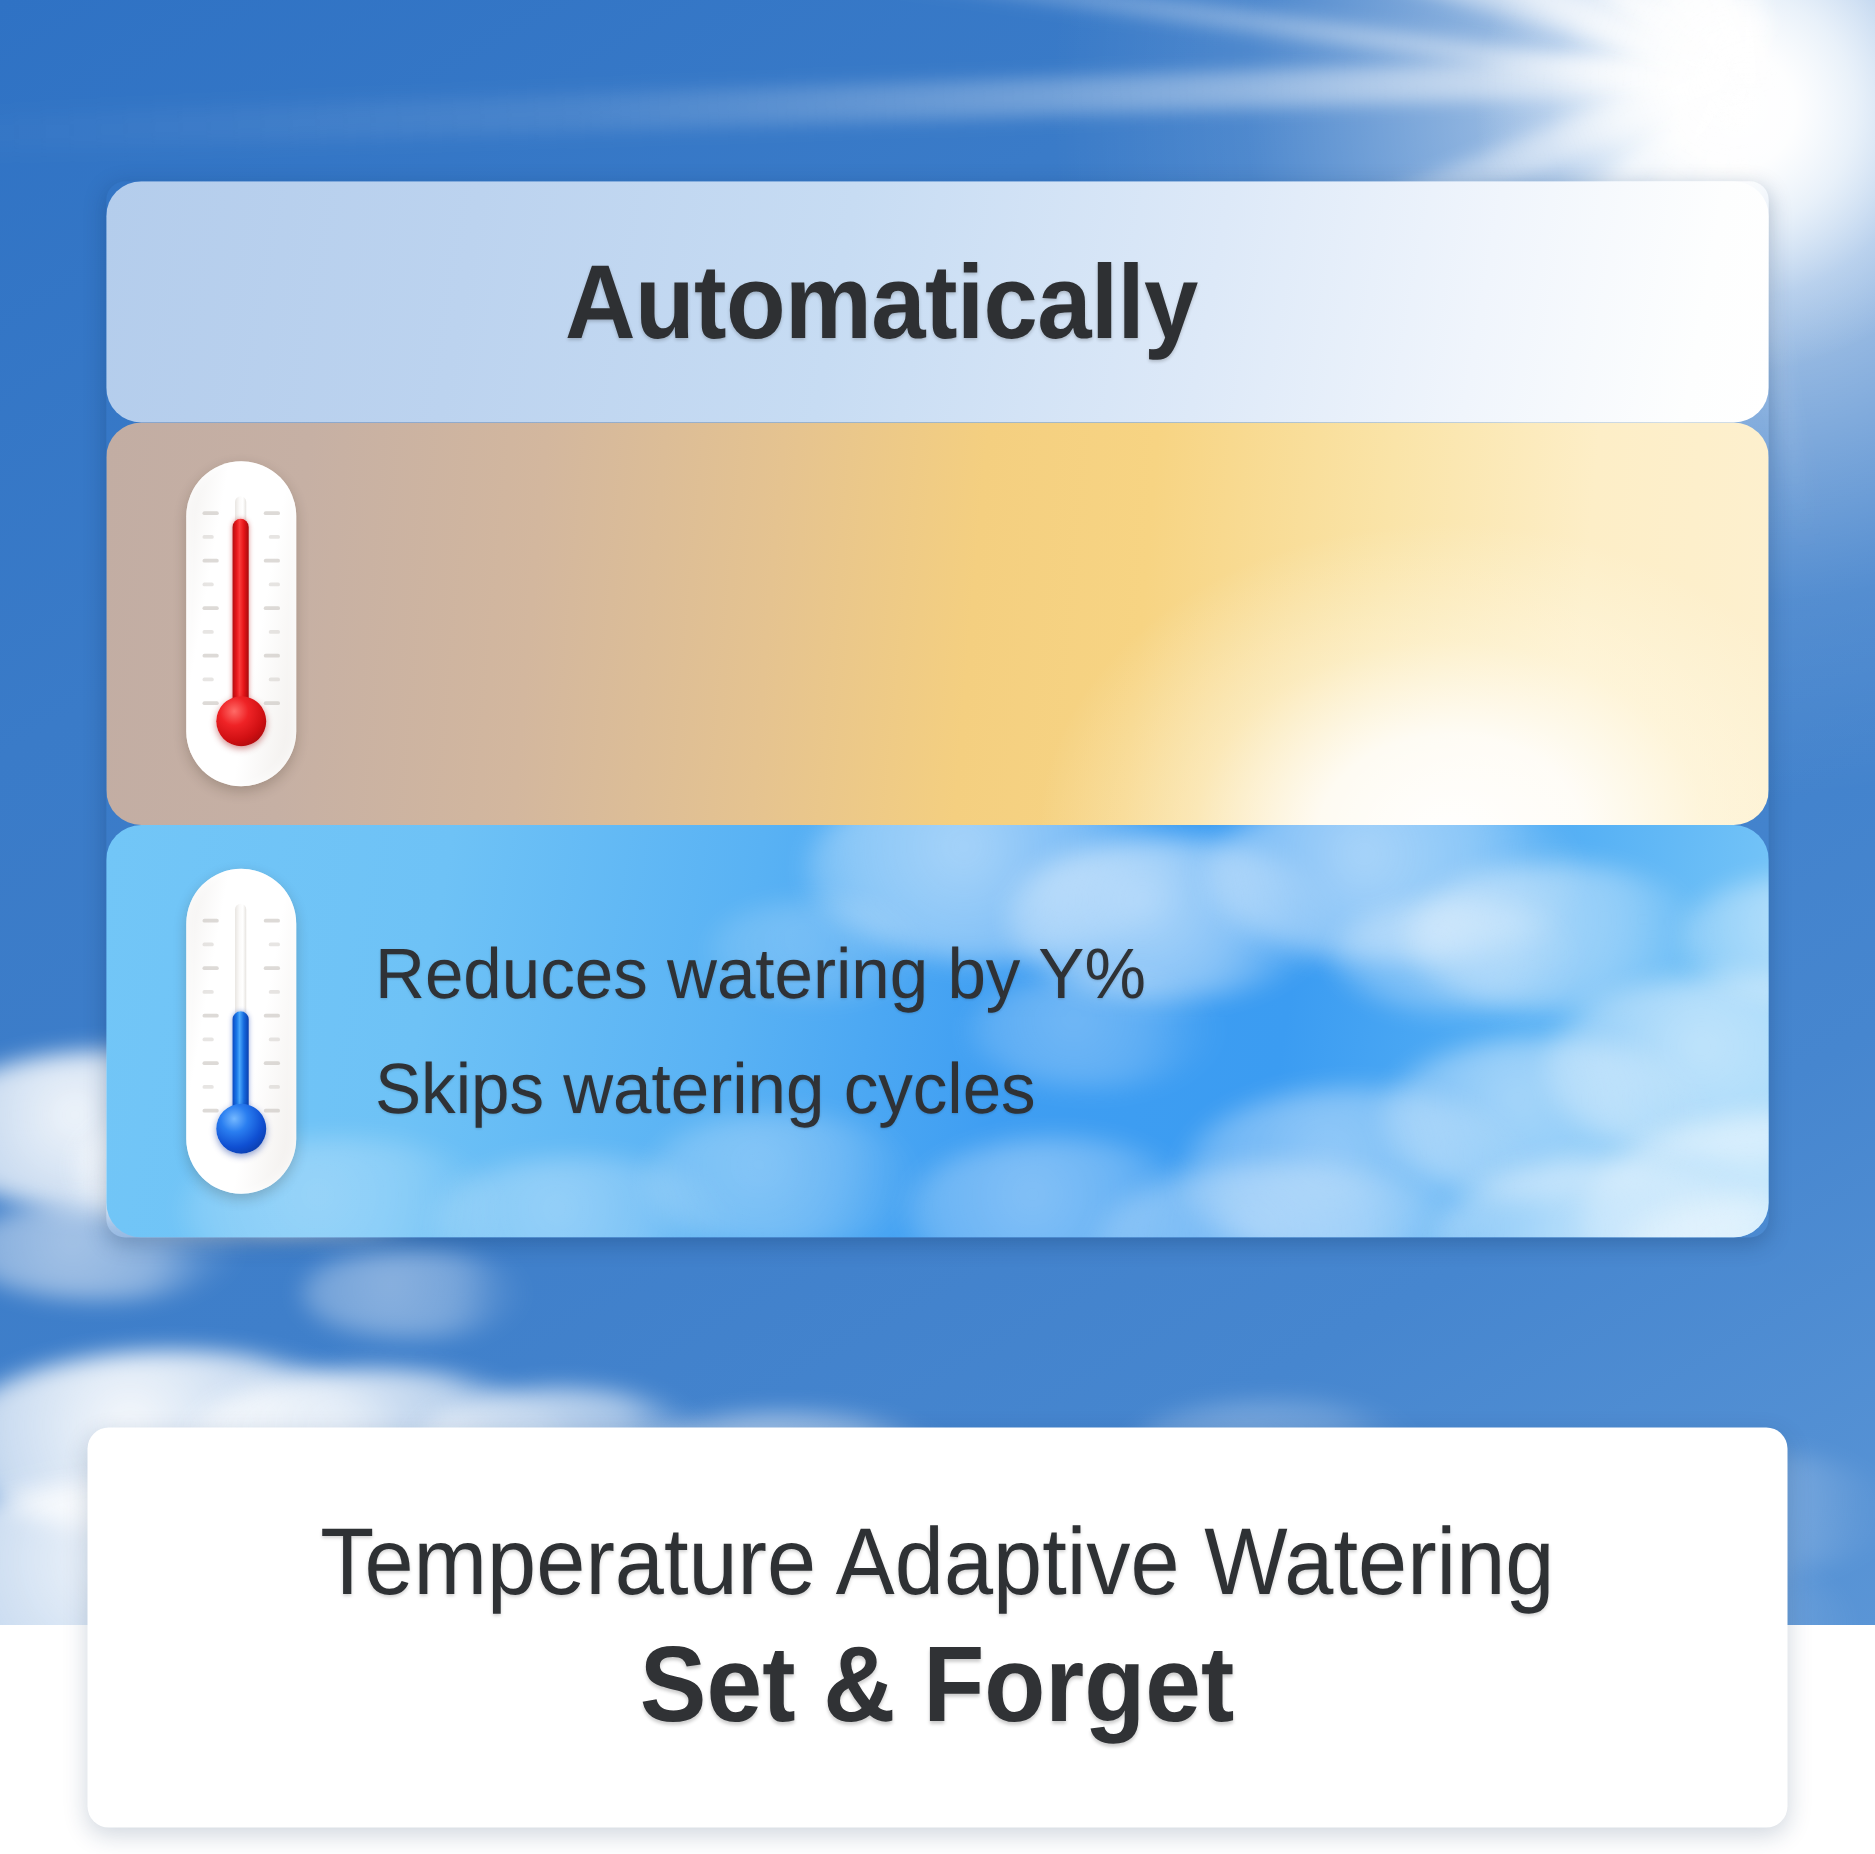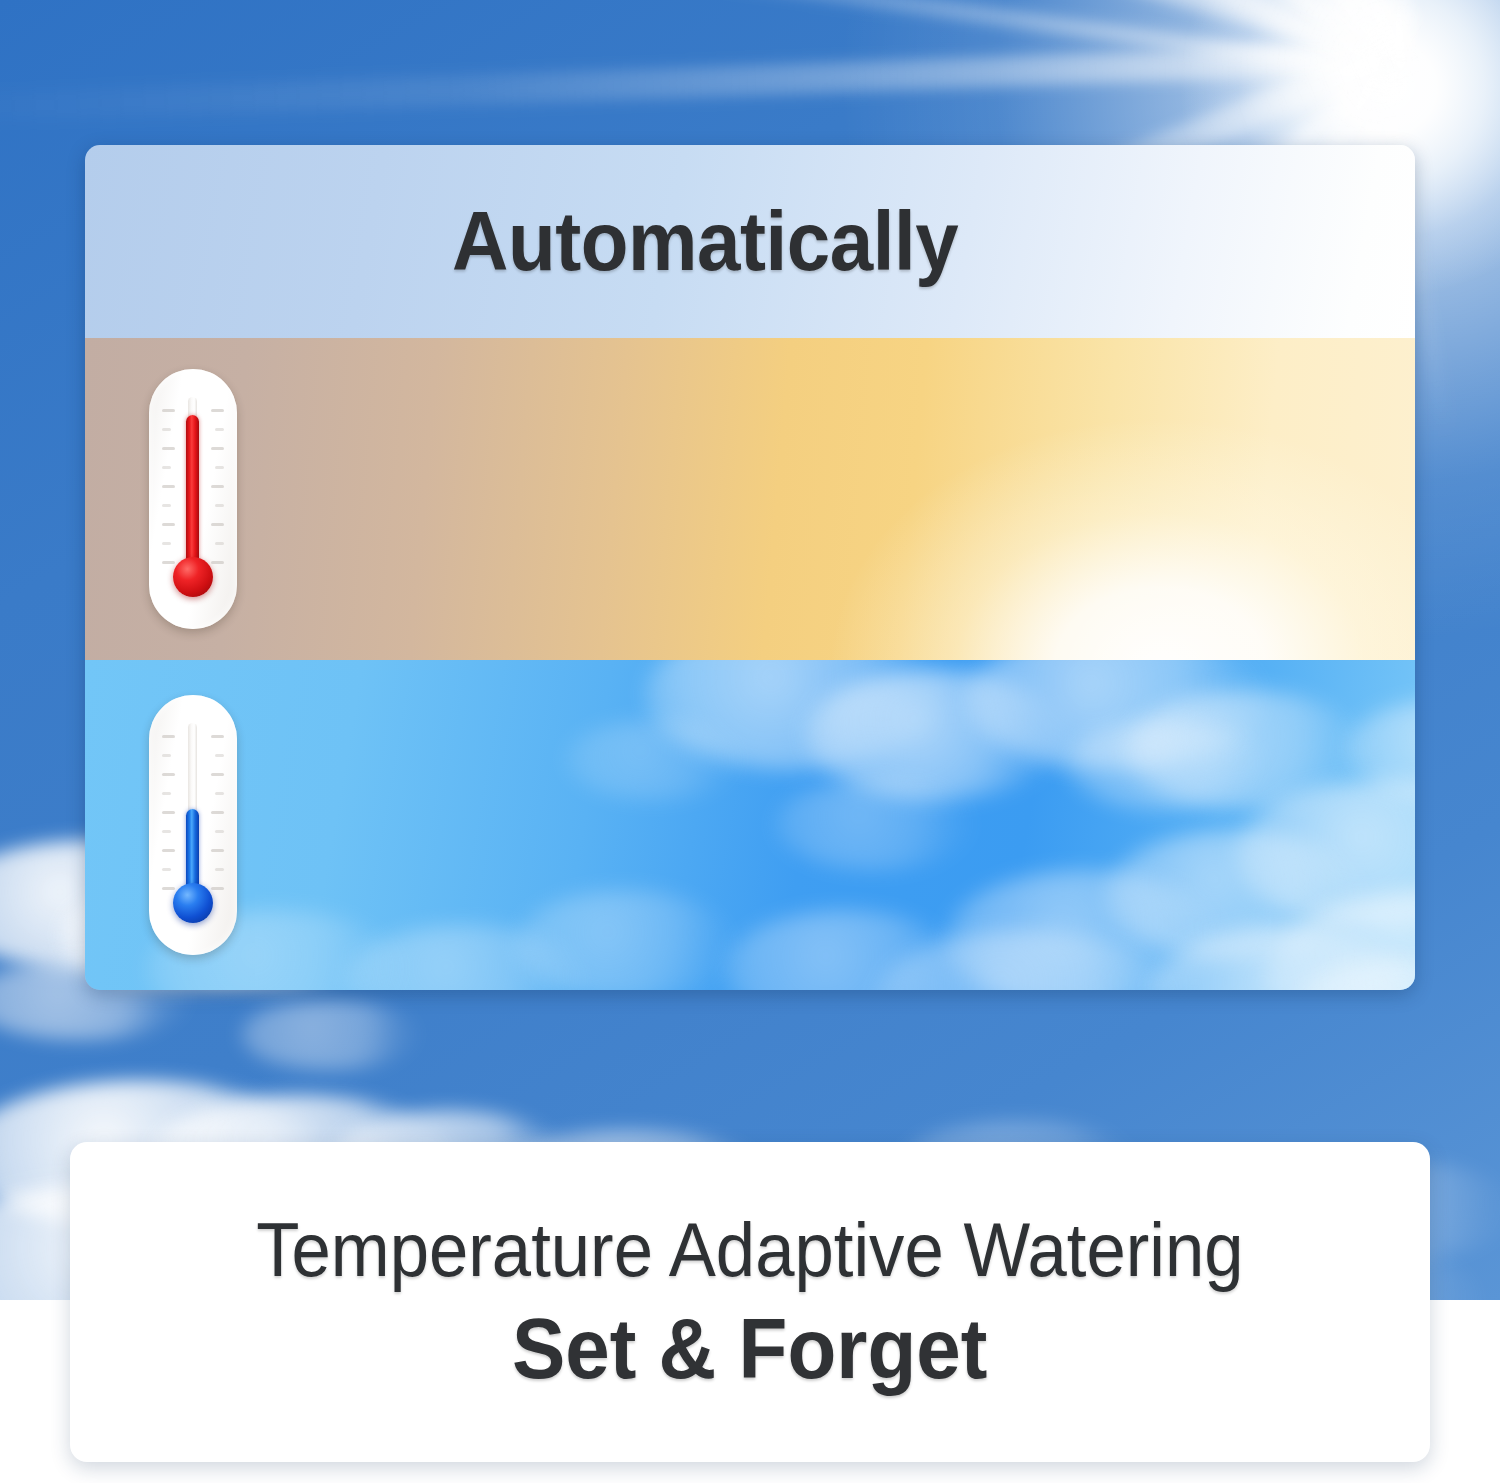--- a/index.html
+++ b/index.html
@@ -36,21 +36,21 @@
     filter:blur(9px);pointer-events:none;
   }
 
   
   #card{
     position:absolute;left:85px;top:145px;width:1330px;height:845px;
     border-radius:15px;overflow:hidden;
     box-shadow:0 5px 18px rgba(10,40,80,0.28);
   }
 
-  .band{position:relative;width:100%;box-sizing:border-box;overflow:hidden;}
+  .band{position:relative;width:100%;box-sizing:border-box;overflow:hidden;border-radius:28px;}
 
   
   #band-header{
     height:193px;
     background:linear-gradient(100deg,#b4cdec 0%,#bcd3ef 22%,#c7dcf3 44%,#dde9f8 66%,#f0f5fc 82%,#fdfefe 95%,#ffffff 100%);
     display:flex;align-items:center;justify-content:center;
   }
   #title-auto{
     font-size:84px;font-weight:bold;color:#2e3033;
     letter-spacing:-0.5px;
@@ -295,20 +295,24 @@
             <div class="tick l" style="top: 135px; width: 9px; opacity: 0.7;"></div>
             <div class="tick r" style="top: 135px; width: 9px; opacity: 0.7;"></div>
             <div class="tick l" style="top: 154px;"></div>
             <div class="tick r" style="top: 154px;"></div>
             <div class="tick l" style="top: 173px; width: 9px; opacity: 0.7;"></div>
             <div class="tick r" style="top: 173px; width: 9px; opacity: 0.7;"></div>
             <div class="tick l" style="top: 192px;"></div>
             <div class="tick r" style="top: 192px;"></div>
           </div>
       </div>
+      <div class="lines">
+        <div class="line">Reduces watering by Y%</div>
+        <div class="line">Skips watering cycles</div>
+      </div>
     </div>
   </div>
 
 </div>
 
 <div id="caption">
   <div id="caption-line1">Temperature Adaptive Watering</div>
   <div id="caption-line2">Set &amp; Forget</div>
 </div>
 

